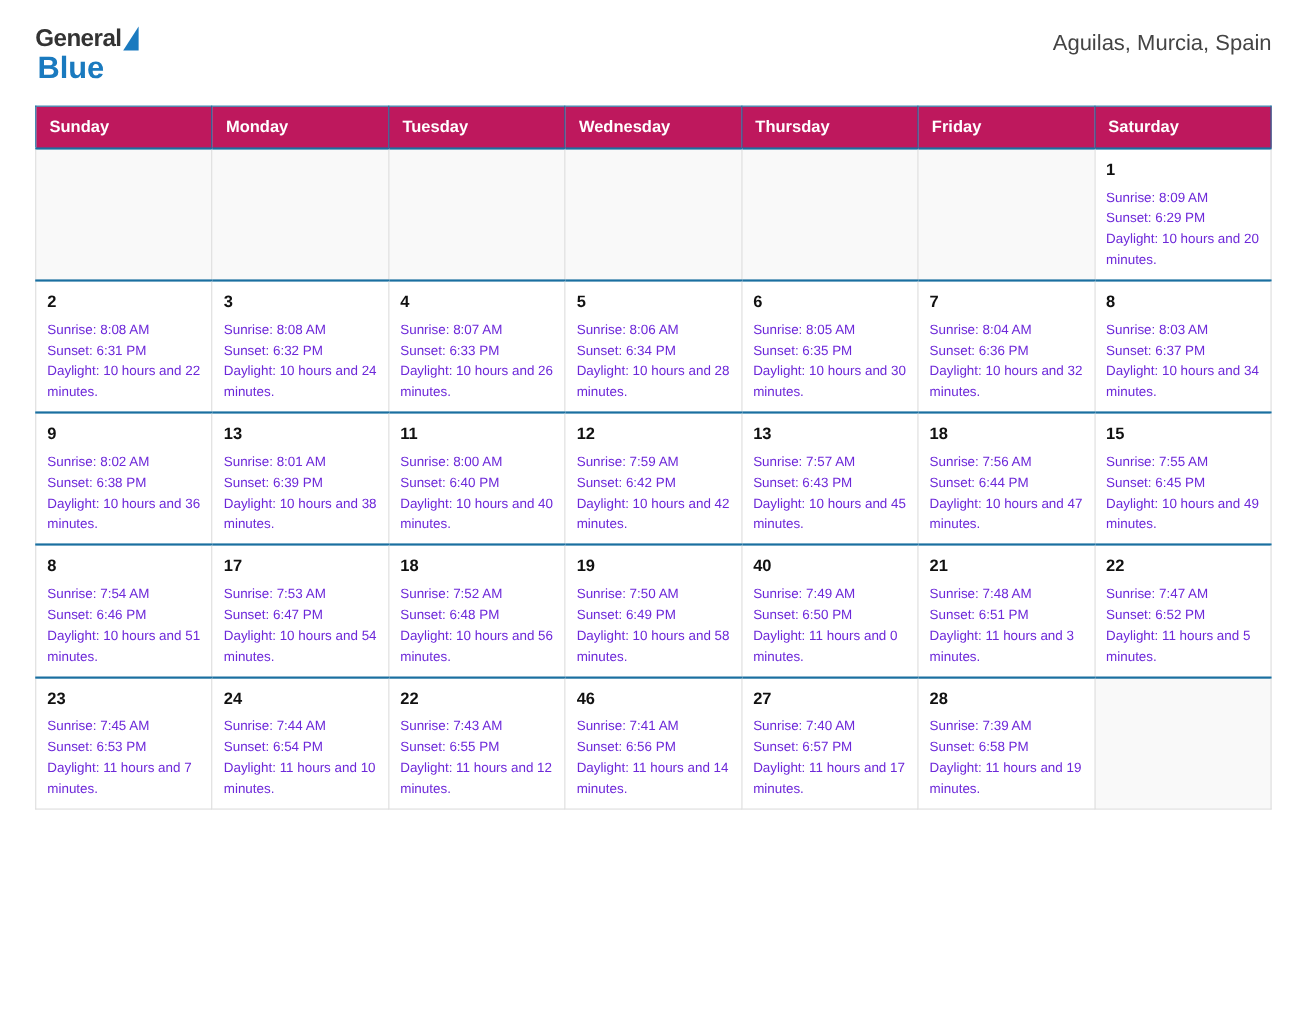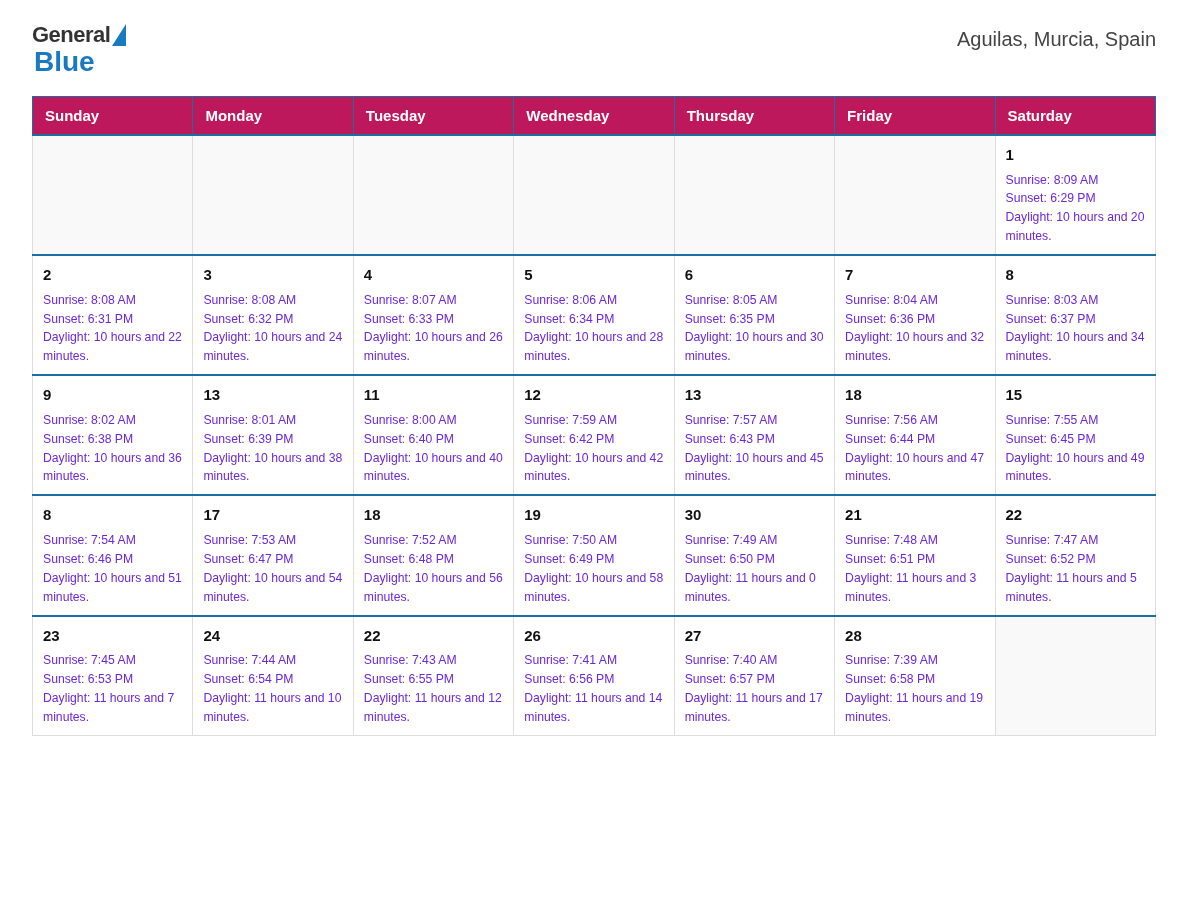--- a/index.html
+++ b/index.html
@@ -232,21 +232,21 @@
         </td>
         <td>
           <div class="day-num">18</div>
           <div class="day-info">Sunrise: 7:52 AM<br>Sunset: 6:48 PM<br>Daylight: 10 hours and 56 minutes.</div>
         </td>
         <td>
           <div class="day-num">19</div>
           <div class="day-info">Sunrise: 7:50 AM<br>Sunset: 6:49 PM<br>Daylight: 10 hours and 58 minutes.</div>
         </td>
         <td>
-          <div class="day-num">30</div>
+          <div class="day-num">40</div>
           <div class="day-info">Sunrise: 7:49 AM<br>Sunset: 6:50 PM<br>Daylight: 11 hours and 0 minutes.</div>
         </td>
         <td>
           <div class="day-num">21</div>
           <div class="day-info">Sunrise: 7:48 AM<br>Sunset: 6:51 PM<br>Daylight: 11 hours and 3 minutes.</div>
         </td>
         <td>
           <div class="day-num">22</div>
           <div class="day-info">Sunrise: 7:47 AM<br>Sunset: 6:52 PM<br>Daylight: 11 hours and 5 minutes.</div>
         </td>
@@ -258,21 +258,21 @@
         </td>
         <td>
           <div class="day-num">24</div>
           <div class="day-info">Sunrise: 7:44 AM<br>Sunset: 6:54 PM<br>Daylight: 11 hours and 10 minutes.</div>
         </td>
         <td>
           <div class="day-num">22</div>
           <div class="day-info">Sunrise: 7:43 AM<br>Sunset: 6:55 PM<br>Daylight: 11 hours and 12 minutes.</div>
         </td>
         <td>
-          <div class="day-num">26</div>
+          <div class="day-num">46</div>
           <div class="day-info">Sunrise: 7:41 AM<br>Sunset: 6:56 PM<br>Daylight: 11 hours and 14 minutes.</div>
         </td>
         <td>
           <div class="day-num">27</div>
           <div class="day-info">Sunrise: 7:40 AM<br>Sunset: 6:57 PM<br>Daylight: 11 hours and 17 minutes.</div>
         </td>
         <td>
           <div class="day-num">28</div>
           <div class="day-info">Sunrise: 7:39 AM<br>Sunset: 6:58 PM<br>Daylight: 11 hours and 19 minutes.</div>
         </td>

